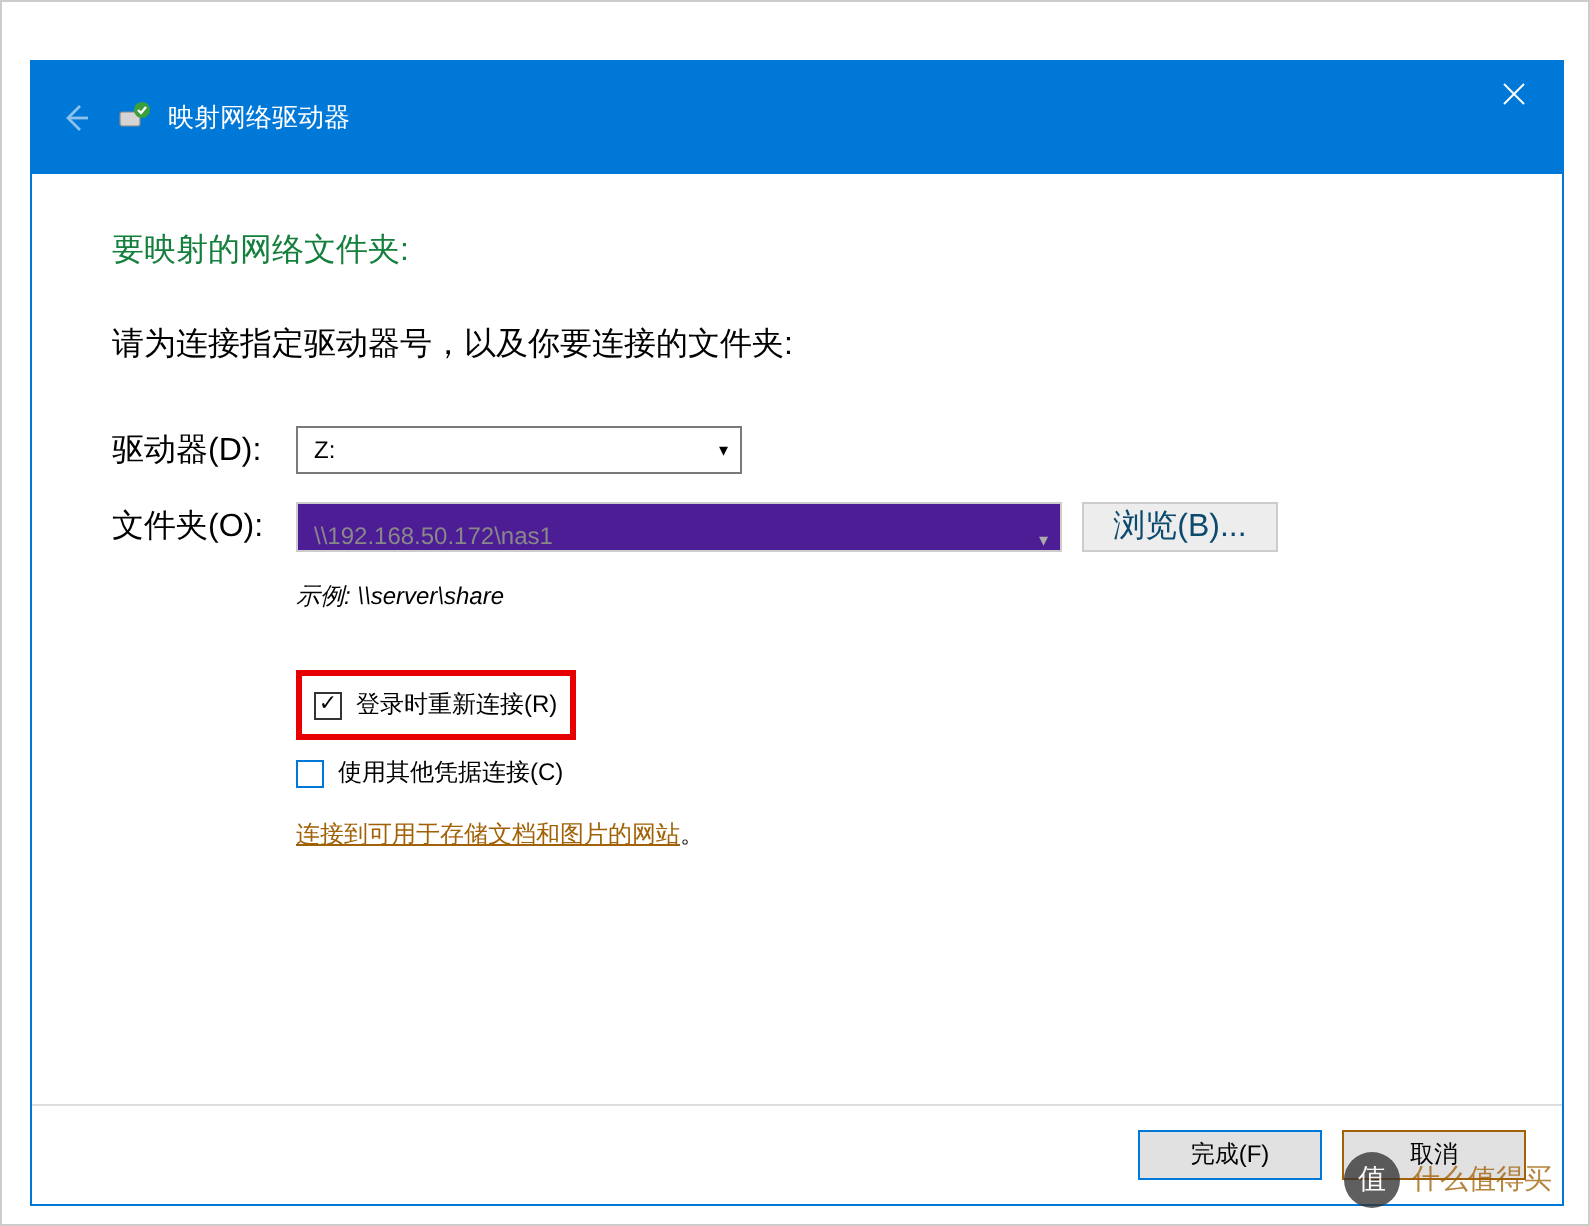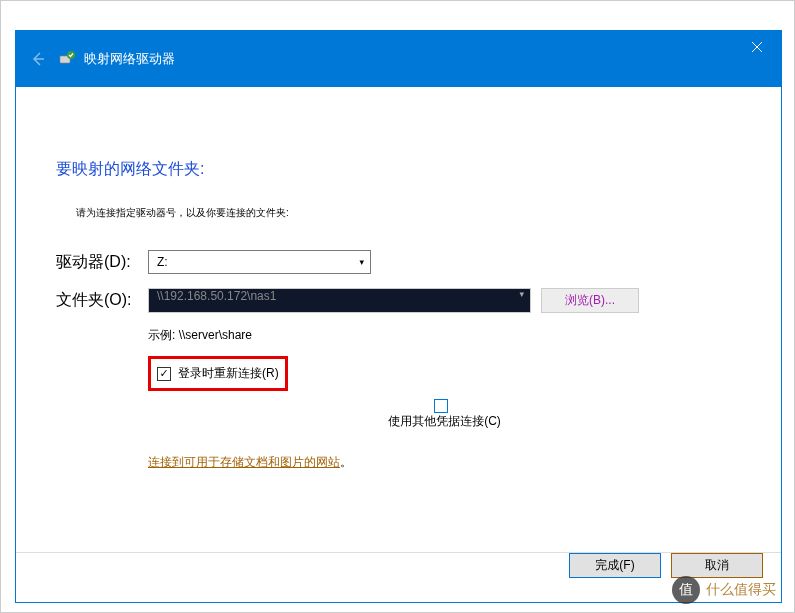--- a/index.html
+++ b/index.html
@@ -26,21 +26,20 @@
     .window {
       position: absolute;
       left: 14px;
       top: 29px;
       width: 767px;
       height: 573px;
       border: 1px solid #0078d7;
       background: #fff;
       display: flex;
       flex-direction: column;
-      gap: 44px;
     }
     .titlebar {
       height: 56px;
       background: #0078d7;
       display: flex;
       align-items: center;
       padding: 0 12px;
       color: #fff;
       position: relative;
     }
@@ -78,28 +77,27 @@
       color: #fff;
       cursor: pointer;
     }
     .content {
       flex: 1;
       padding: 28px 40px 10px 40px;
       color: #000;
       position: relative;
     }
     .heading {
-      color: #1d4ed8;
+      color: #15803d;
       font-size: 16px;
       margin-bottom: 26px;
     }
     .instruction {
-      font-size: 10px;
+      font-size: 16px;
       margin-bottom: 30px;
-      margin-left: 20px;
     }
     .form-row {
       display: flex;
       align-items: center;
       margin-bottom: 14px;
     }
     .form-label {
       width: 92px;
       font-size: 16px;
     }
@@ -116,64 +114,64 @@
       cursor: pointer;
     }
     .combo-arrow {
       font-size: 9px;
       color: #000;
     }
     .folder-input {
       width: 383px;
       height: 25px;
       border: 1px solid #ccc;
-      background: #0f172a;
-      display: flex;
-      align-items: flex-start;
+      background: #4c1d95;
+      display: flex;
+      align-items: flex-end;
       justify-content: space-between;
       padding: 0 6px 0 8px;
       font-size: 12px;
       color: #888;
     }
     .folder-arrow {
       font-size: 9px;
       color: #aaa;
     }
     .browse-btn {
       width: 98px;
       height: 25px;
       margin-left: 10px;
       background: #ededed;
       border: 1px solid #ccc;
-      color: #a21caf;
-      font-size: 12px;
+      color: #0c4a6e;
+      font-size: 16px;
       display: flex;
       align-items: center;
       justify-content: center;
     }
     .indent-block {
       margin-left: 92px;
     }
     .example-text {
       font-size: 12px;
-      margin-bottom: 12px;
+      margin-bottom: 28px;
       margin-top: 4px;
+      font-style: italic;
     }
     .highlight-box {
       border: 3px solid #e60000;
       padding: 6px 6px 6px 6px;
       display: inline-flex;
       align-items: center;
       margin-bottom: 8px;
     }
     .checkbox-row {
       display: flex;
       align-items: center;
-      margin-bottom: 20px;
-      flex-direction: column;
+      margin-bottom: 10px;
     }
     .checkbox {
       width: 14px;
       height: 14px;
       border: 1px solid #333;
       margin-right: 7px;
       display: flex;
       align-items: center;
       justify-content: center;
       font-size: 11px;
@@ -199,21 +197,21 @@
       display: inline-block;
     }
     .link-period {
       color: #000;
       font-size: 12px;
     }
     .button-bar {
       height: 50px;
       border-top: 1px solid #ddd;
       display: flex;
-      align-items: flex-start;
+      align-items: center;
       justify-content: flex-end;
       padding-right: 18px;
       gap: 10px;
     }
     .action-btn {
       width: 92px;
       height: 25px;
       border: 1px solid #a16207;
       background: #e1e1e1;
       font-size: 12px;

